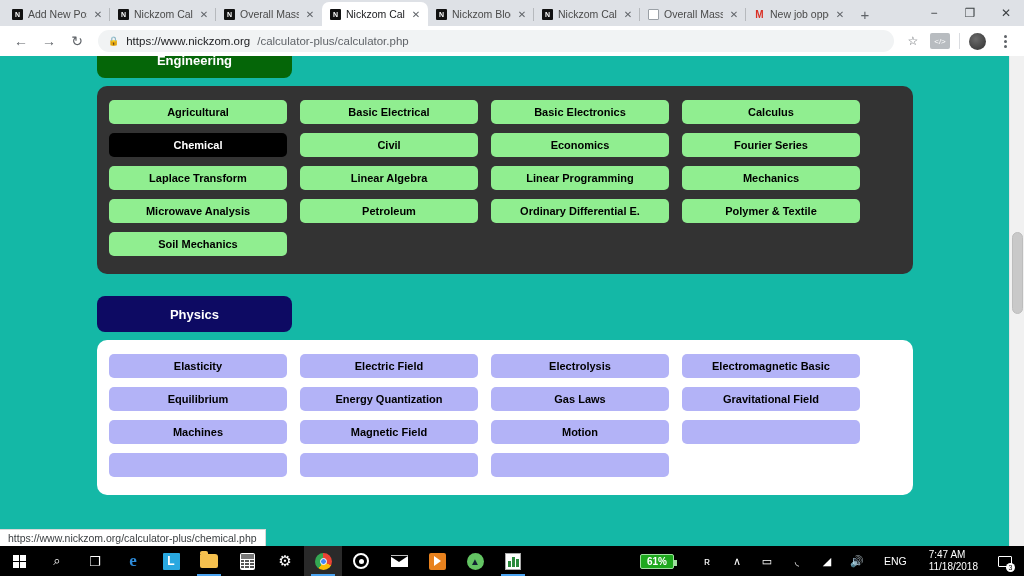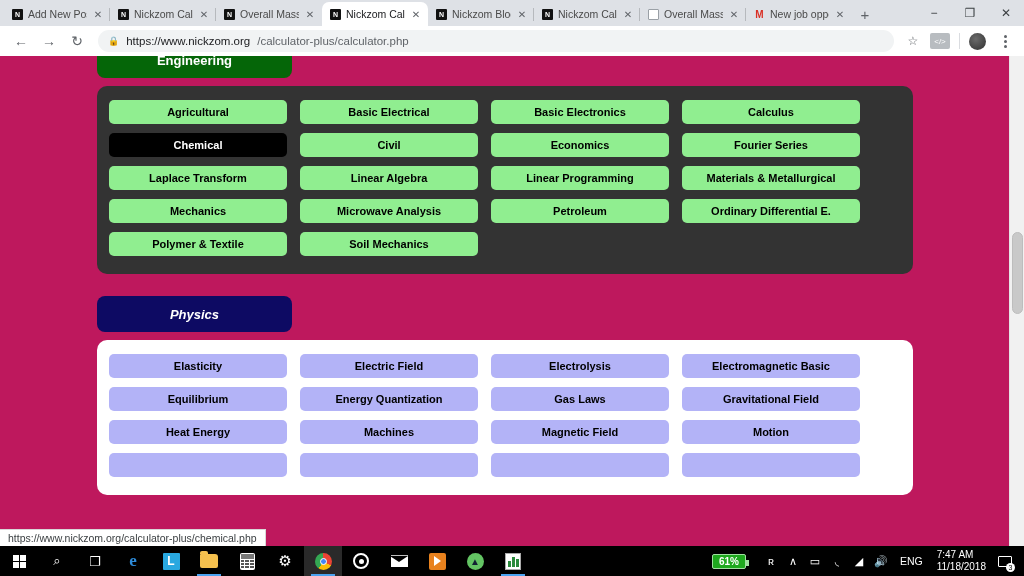--- a/index.html
+++ b/index.html
@@ -44,30 +44,30 @@
   .url-host { color:#202124; }
   .url-path { color:#5f6368; }
   .star { width:22px; height:22px; display:flex; align-items:center; justify-content:center; color:#5f6368; font-size:12px; }
   .ext-icon { width:20px; height:16px; background:#b8bcc0; color:#fff; border-radius:2px; font-size:8px; display:flex; align-items:center; justify-content:center; margin-left:4px; }
   .tb-sep { width:1px; height:16px; background:#dadce0; margin:0 7px; }
   .avatar { width:17px; height:17px; border-radius:50%; background:radial-gradient(circle at 40% 35%, #6b6b6b, #2f2f2f); }
   .menu-dots { width:22px; display:flex; flex-direction:column; align-items:center; gap:2px; margin-left:6px; }
   .menu-dots i { width:3px; height:3px; background:#5f6368; border-radius:50%; display:block; }
 
   
-  .viewport { position:absolute; top:56px; left:0; width:1024px; height:490px; background:#be185d; overflow:hidden; }
+  .viewport { position:absolute; top:56px; left:0; width:1024px; height:490px; background:#14b8a6; overflow:hidden; }
   .page { position:absolute; left:0; top:-14px; width:1009px; }
 
   .section-head {
     width:195px; height:36px; margin-left:97px; border-radius:8px;
     display:flex; align-items:center; justify-content:center;
     color:#fff; font-size:13px; font-weight:bold;
   }
   .head-eng { background:#056608; }
-  .head-phy { background:#0d0a63;font-style:italic; }
+  .head-phy { background:#0d0a63; }
 
   .panel { margin:8px auto 0 97px; width:816px; border-radius:10px; padding:14px 12px 18px 12px; }
   .panel-eng { background:#333333; }
   .panel-phy { background:#ffffff; }
 
   .grid { display:flex; flex-wrap:wrap; gap:9px 13px; }
   .btn {
     width:178px; height:24px; border-radius:5px;
     display:flex; align-items:center; justify-content:center;
     font-size:11px; font-weight:bold; color:#000;
@@ -112,21 +112,21 @@
   .ic-circle { width:16px; height:16px; border-radius:50%; border:2px solid #fff; display:flex; align-items:center; justify-content:center; }
   .ic-circle i { width:5px; height:5px; border-radius:50%; background:#fff; display:block; }
   .ic-mail { width:17px; height:12px; background:#fff; position:relative; overflow:hidden; }
   .ic-mail::after { content:""; position:absolute; top:-7px; left:-1px; width:19px; height:14px; background:#000; transform:rotate(0deg); clip-path:polygon(0 55%,50% 100%,100% 55%); }
   .ic-video { width:17px; height:17px; background:#e8821e; border-radius:2px; display:flex; align-items:center; justify-content:center; }
   .ic-video i { width:0; height:0; border-left:7px solid #fff; border-top:5px solid transparent; border-bottom:5px solid transparent; display:block; }
   .ic-android { width:17px; height:17px; border-radius:50%; background:#63c463; display:flex; align-items:center; justify-content:center; color:#123; font-size:10px; }
   .ic-sheet { width:16px; height:17px; background:#fff; border:1px solid #aaa; display:flex; align-items:flex-end; justify-content:center; gap:1px; padding-bottom:2px; }
   .ic-sheet i { width:3px; background:#2a8a3c; display:block; }
 
-  .tb-right { margin-left:auto; display:flex; align-items:center; height:30px; padding-right:6px; gap:0;padding-left:48px; }
+  .tb-right { margin-left:auto; display:flex; align-items:center; height:30px; padding-right:6px; gap:8px;padding-left:48px; }
   .batt-widget { border:1px solid #9fe09f; background:#1ea81e; color:#fff; font-size:10px; font-weight:bold; padding:1px 6px; border-radius:2px; margin-right:14px; position:relative; }
   .batt-widget::after { content:""; position:absolute; right:-4px; top:5px; width:3px; height:6px; background:#9fe09f; }
   .tray { width:22px; height:30px; display:flex; align-items:center; justify-content:center; color:#fff; font-size:11px; }
   .lang { color:#fff; font-size:10.5px; padding:0 8px;text-align:center; }
   .clock { color:#fff; font-size:10px; line-height:12px; padding:0 6px; }
   .notif { width:26px; height:30px; display:flex; align-items:center; justify-content:center; position:relative; }
   .notif-box { width:14px; height:11px; border:1.5px solid #fff; border-radius:1px; }
   .notif-badge { position:absolute; right:3px; bottom:4px; background:#fff; color:#000; font-size:7px; border-radius:50%; width:9px; height:9px; display:flex; align-items:center; justify-content:center; }
 </style>
 </head>
@@ -214,21 +214,20 @@
           <div class="btn btn-green">Basic Electrical</div>
           <div class="btn btn-green">Basic Electronics</div>
           <div class="btn btn-green">Calculus</div>
           <div class="btn btn-green selected">Chemical</div>
           <div class="btn btn-green">Civil</div>
           <div class="btn btn-green">Economics</div>
           <div class="btn btn-green">Fourier Series</div>
           <div class="btn btn-green">Laplace Transform</div>
           <div class="btn btn-green">Linear Algebra</div>
           <div class="btn btn-green">Linear Programming</div>
-          <div class="btn btn-green">Materials &amp; Metallurgical</div>
           <div class="btn btn-green">Mechanics</div>
           <div class="btn btn-green">Microwave Analysis</div>
           <div class="btn btn-green">Petroleum</div>
           <div class="btn btn-green">Ordinary Differential E.</div>
           <div class="btn btn-green">Polymer &amp; Textile</div>
           <div class="btn btn-green">Soil Mechanics</div>
         </div>
       </div>
 
       <div style="height:22px"></div>
@@ -237,21 +236,20 @@
       <div class="panel panel-phy">
         <div class="grid">
           <div class="btn btn-purple">Elasticity</div>
           <div class="btn btn-purple">Electric Field</div>
           <div class="btn btn-purple">Electrolysis</div>
           <div class="btn btn-purple">Electromagnetic Basic</div>
           <div class="btn btn-purple">Equilibrium</div>
           <div class="btn btn-purple">Energy Quantization</div>
           <div class="btn btn-purple">Gas Laws</div>
           <div class="btn btn-purple">Gravitational Field</div>
-          <div class="btn btn-purple">Heat Energy</div>
           <div class="btn btn-purple">Machines</div>
           <div class="btn btn-purple">Magnetic Field</div>
           <div class="btn btn-purple">Motion</div>
           <div class="btn btn-purple"></div>
           <div class="btn btn-purple"></div>
           <div class="btn btn-purple"></div>
           <div class="btn btn-purple"></div>
         </div>
       </div>
 

